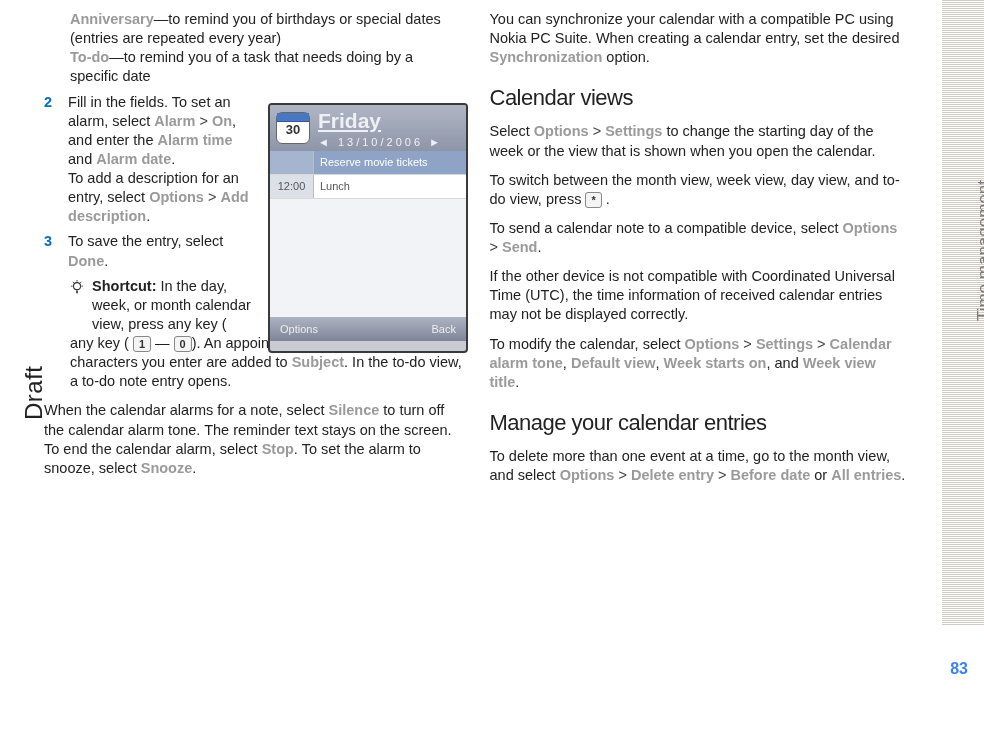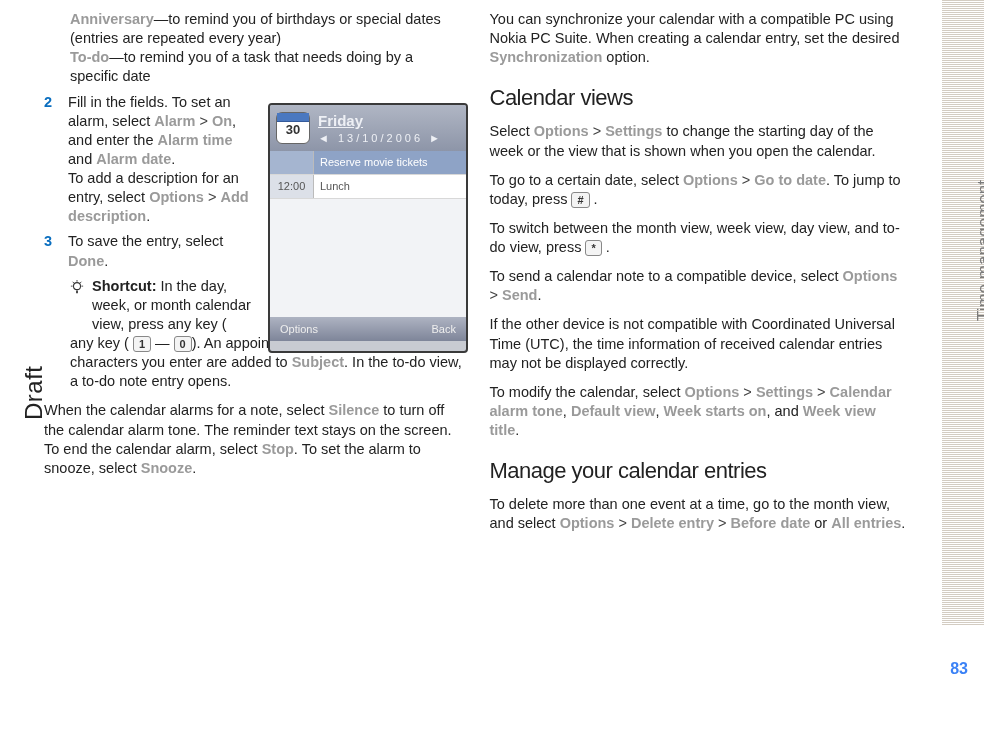--- a/index.html
+++ b/index.html
@@ -96,21 +96,21 @@
     position: absolute;
     top: 0; left: 0; right: 0; height: 8px;
     background: #4a78c0;
     border-bottom: 1px solid #345a9a;
   }
   .cal-icon span { position: relative; top: 6px; }
   .phone-header-text {
     color: #eef0f5;
     font-size: 12px;
   }
-  .phone-header-text .day { font-weight: bold; font-size: 15px; text-decoration: underline; }
+  .phone-header-text .day { font-weight: bold; font-size: 21px; text-decoration: underline; }
   .phone-header-text .arrows { font-size: 11px; letter-spacing: 3px; }
   .phone-rows { background: #fff; }
   .phone-row {
     display: flex;
     height: 24px;
     border-bottom: 1px solid #d8d8d8;
     font-size: 11px;
     align-items: center;
   }
   .phone-row .time {
@@ -300,23 +300,20 @@
     <div class="para">
       <span>You can synchronize your calendar with a compatible PC using Nokia PC Suite. When creating a calendar entry, set the desired </span><span class="ui-term">Synchronization</span><span> option.</span>
     </div>
 
     <h3 class="section">Calendar views</h3>
 
     <div class="para">
       <span>Select </span><span class="ui-term">Options</span><span class="sep"> &gt; </span><span class="ui-term">Settings</span><span> to change the starting day of the week or the view that is shown when you open the calendar.</span>
     </div>
 
-    <div class="para">
-      <span>To go to a certain date, select </span><span class="ui-term">Options</span><span class="sep"> &gt; </span><span class="ui-term">Go to date</span><span>. To jump to today, press </span> <span class="key-box">#</span><span> .</span>
-    </div>
 
     <div class="para">
       <span>To switch between the month view, week view, day view, and to-do view, press </span> <span class="key-box">*</span><span> .</span>
     </div>
 
     <div class="para">
       <span>To send a calendar note to a compatible device, select </span><span class="ui-term">Options</span><span class="sep"> &gt; </span><span class="ui-term">Send</span><span>.</span>
     </div>
 
     <div class="para">If the other device is not compatible with Coordinated Universal Time (UTC), the time information of received calendar entries may not be displayed correctly.</div>

